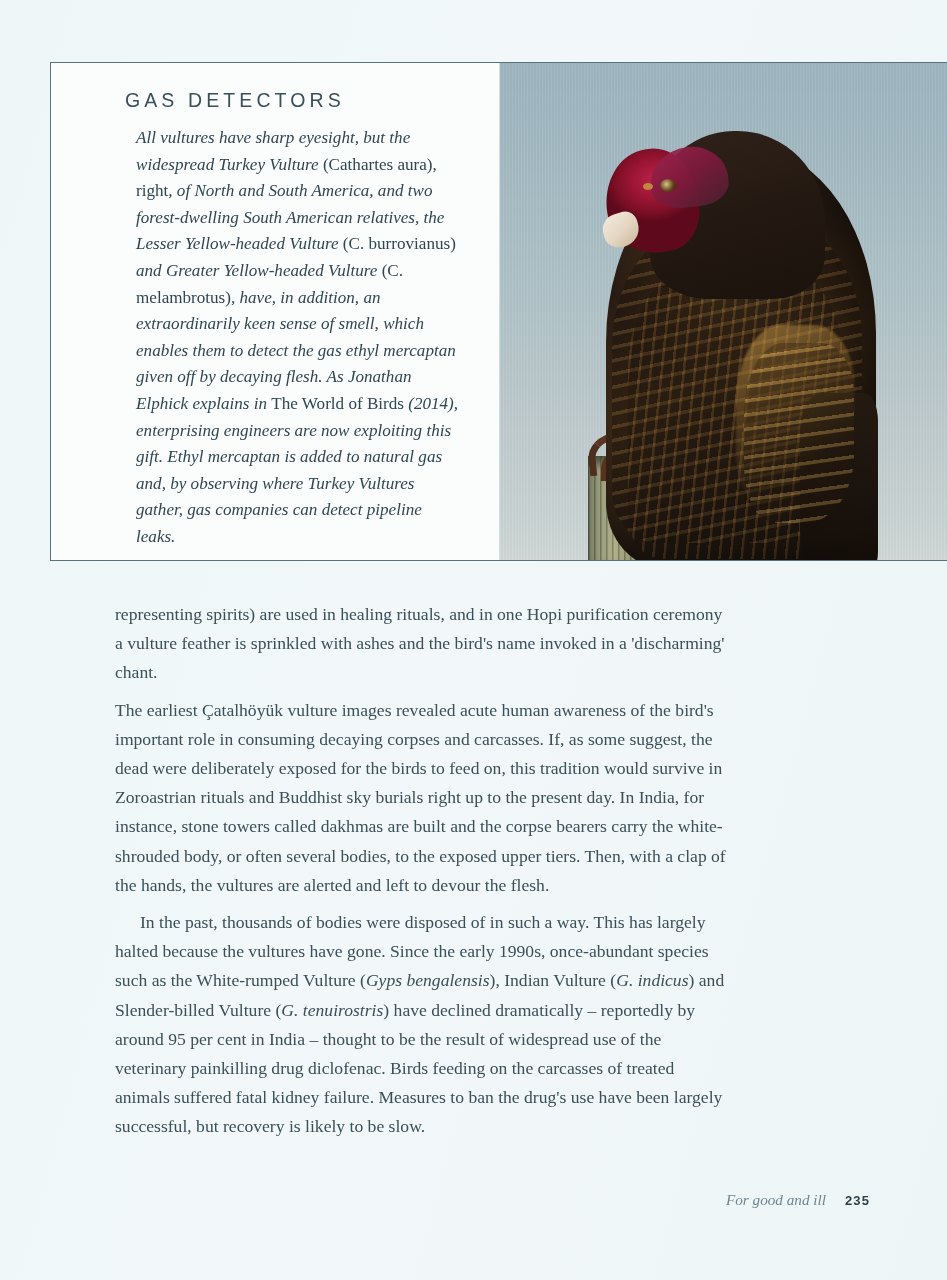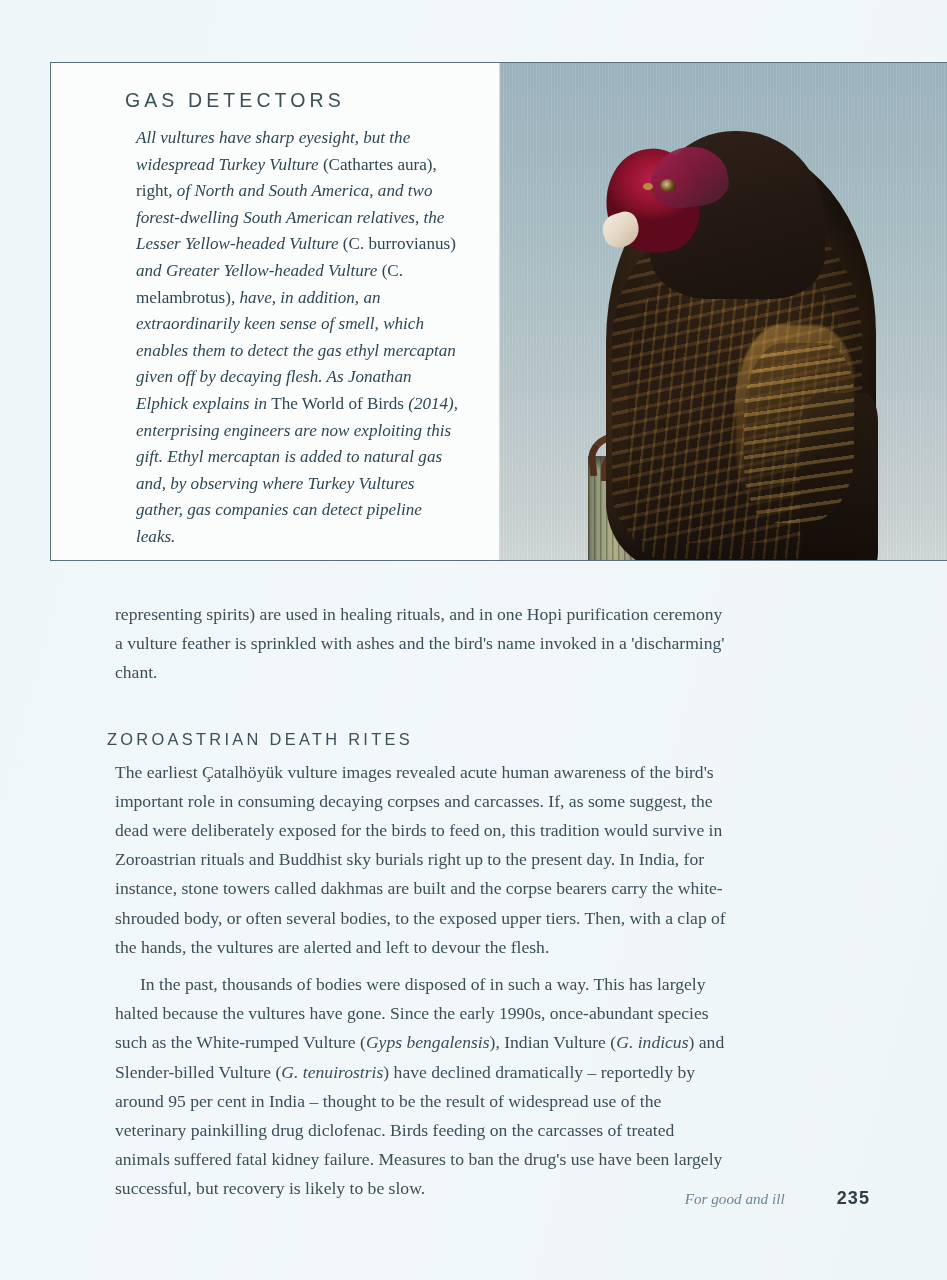--- a/index.html
+++ b/index.html
@@ -334,34 +334,33 @@
     white-space: nowrap;
   }
 
   
   .footer {
     position: absolute;
     right: 77px;
     bottom: 71px;
     display: flex;
     align-items: baseline;
-    gap: 5px;
+    gap: 19px;
   }
   .footer-title {
     font-size: 15.2px;
     font-style: italic;
     color: #6d8692;
   }
   .footer-page {
     font-family: "Liberation Sans", sans-serif;
-    font-size: 18px;
+    font-size: 13px;
     font-weight: 700;
     letter-spacing: 1.1px;
     color: #2d4049;
-    margin-left: 47px;
   }
 </style>
 </head>
 <body>
 
 <div class="page">
 
   <div class="feature-box">
 
     <div class="feature-text">
@@ -386,21 +385,20 @@
       <div class="nostril"></div>
       <div class="eye"></div>
       <div class="beak"></div>
     </div>
 
   </div>
 
   <div class="body-col">
     <p>representing spirits) are used in healing rituals, and in one Hopi purification ceremony a vulture feather is sprinkled with ashes and the bird's name invoked in a 'discharming' chant.</p>
 
-    <h3 class="section-heading">ZOROASTRIAN DEATH RITES</h3>
 
     <p>The earliest Çatalhöyük vulture images revealed acute human awareness of the bird's important role in consuming decaying corpses and carcasses. If, as some suggest, the dead were deliberately exposed for the birds to feed on, this tradition would survive in Zoroastrian rituals and Buddhist sky burials right up to the present day. In India, for instance, stone towers called dakhmas are built and the corpse bearers carry the white-shrouded body, or often several bodies, to the exposed upper tiers. Then, with a clap of the hands, the vultures are alerted and left to devour the flesh.</p>
 
     <p class="indent"><span class="roman">In the past, thousands of bodies were disposed of in such a way. This has largely halted because the vultures have gone. Since the early 1990s, once-abundant species such as the White-rumped Vulture (</span><span style="font-style: italic;">Gyps bengalensis</span><span class="roman">), Indian Vulture (</span><span style="font-style: italic;">G. indicus</span><span class="roman">) and Slender-billed Vulture (</span><span style="font-style: italic;">G. tenuirostris</span><span class="roman">) have declined dramatically – reportedly by around 95 per cent in India – thought to be the result of widespread use of the veterinary painkilling drug diclofenac. Birds feeding on the carcasses of treated animals suffered fatal kidney failure. Measures to ban the drug's use have been largely successful, but recovery is likely to be slow.</span></p>
   </div>
 
   <div class="footer">
     <span class="footer-title">For good and ill</span>
     <span class="footer-page">235</span>
   </div>

